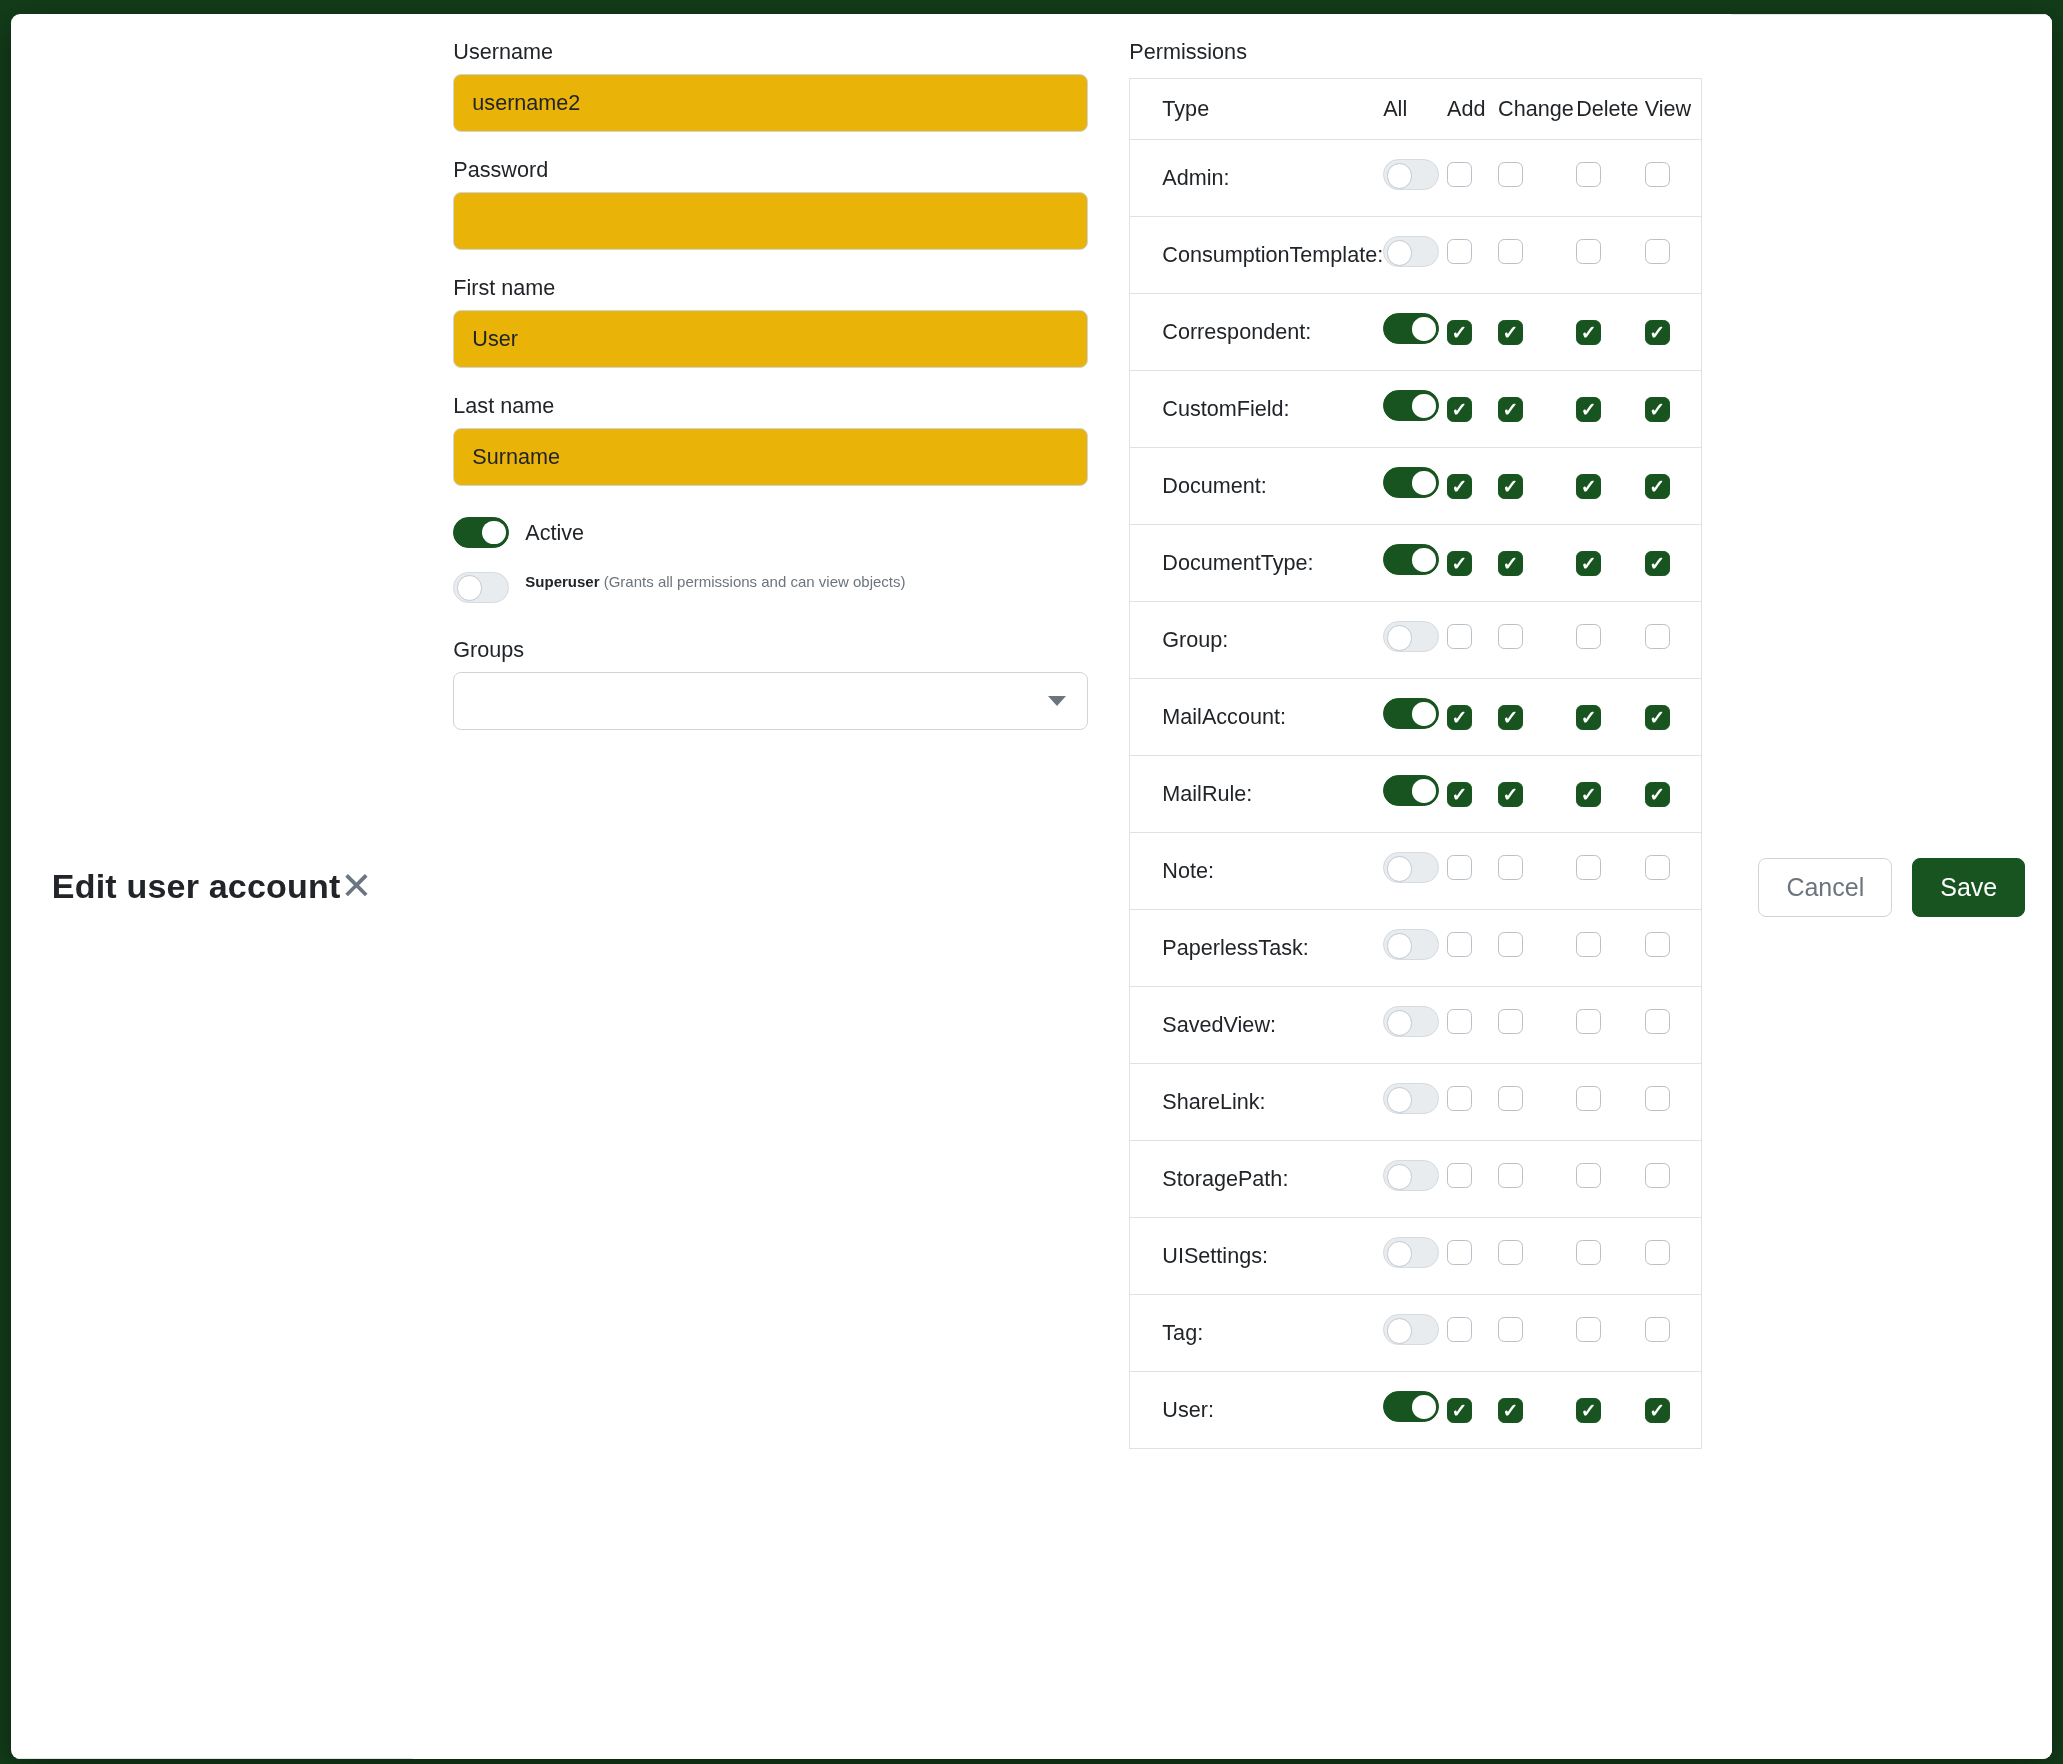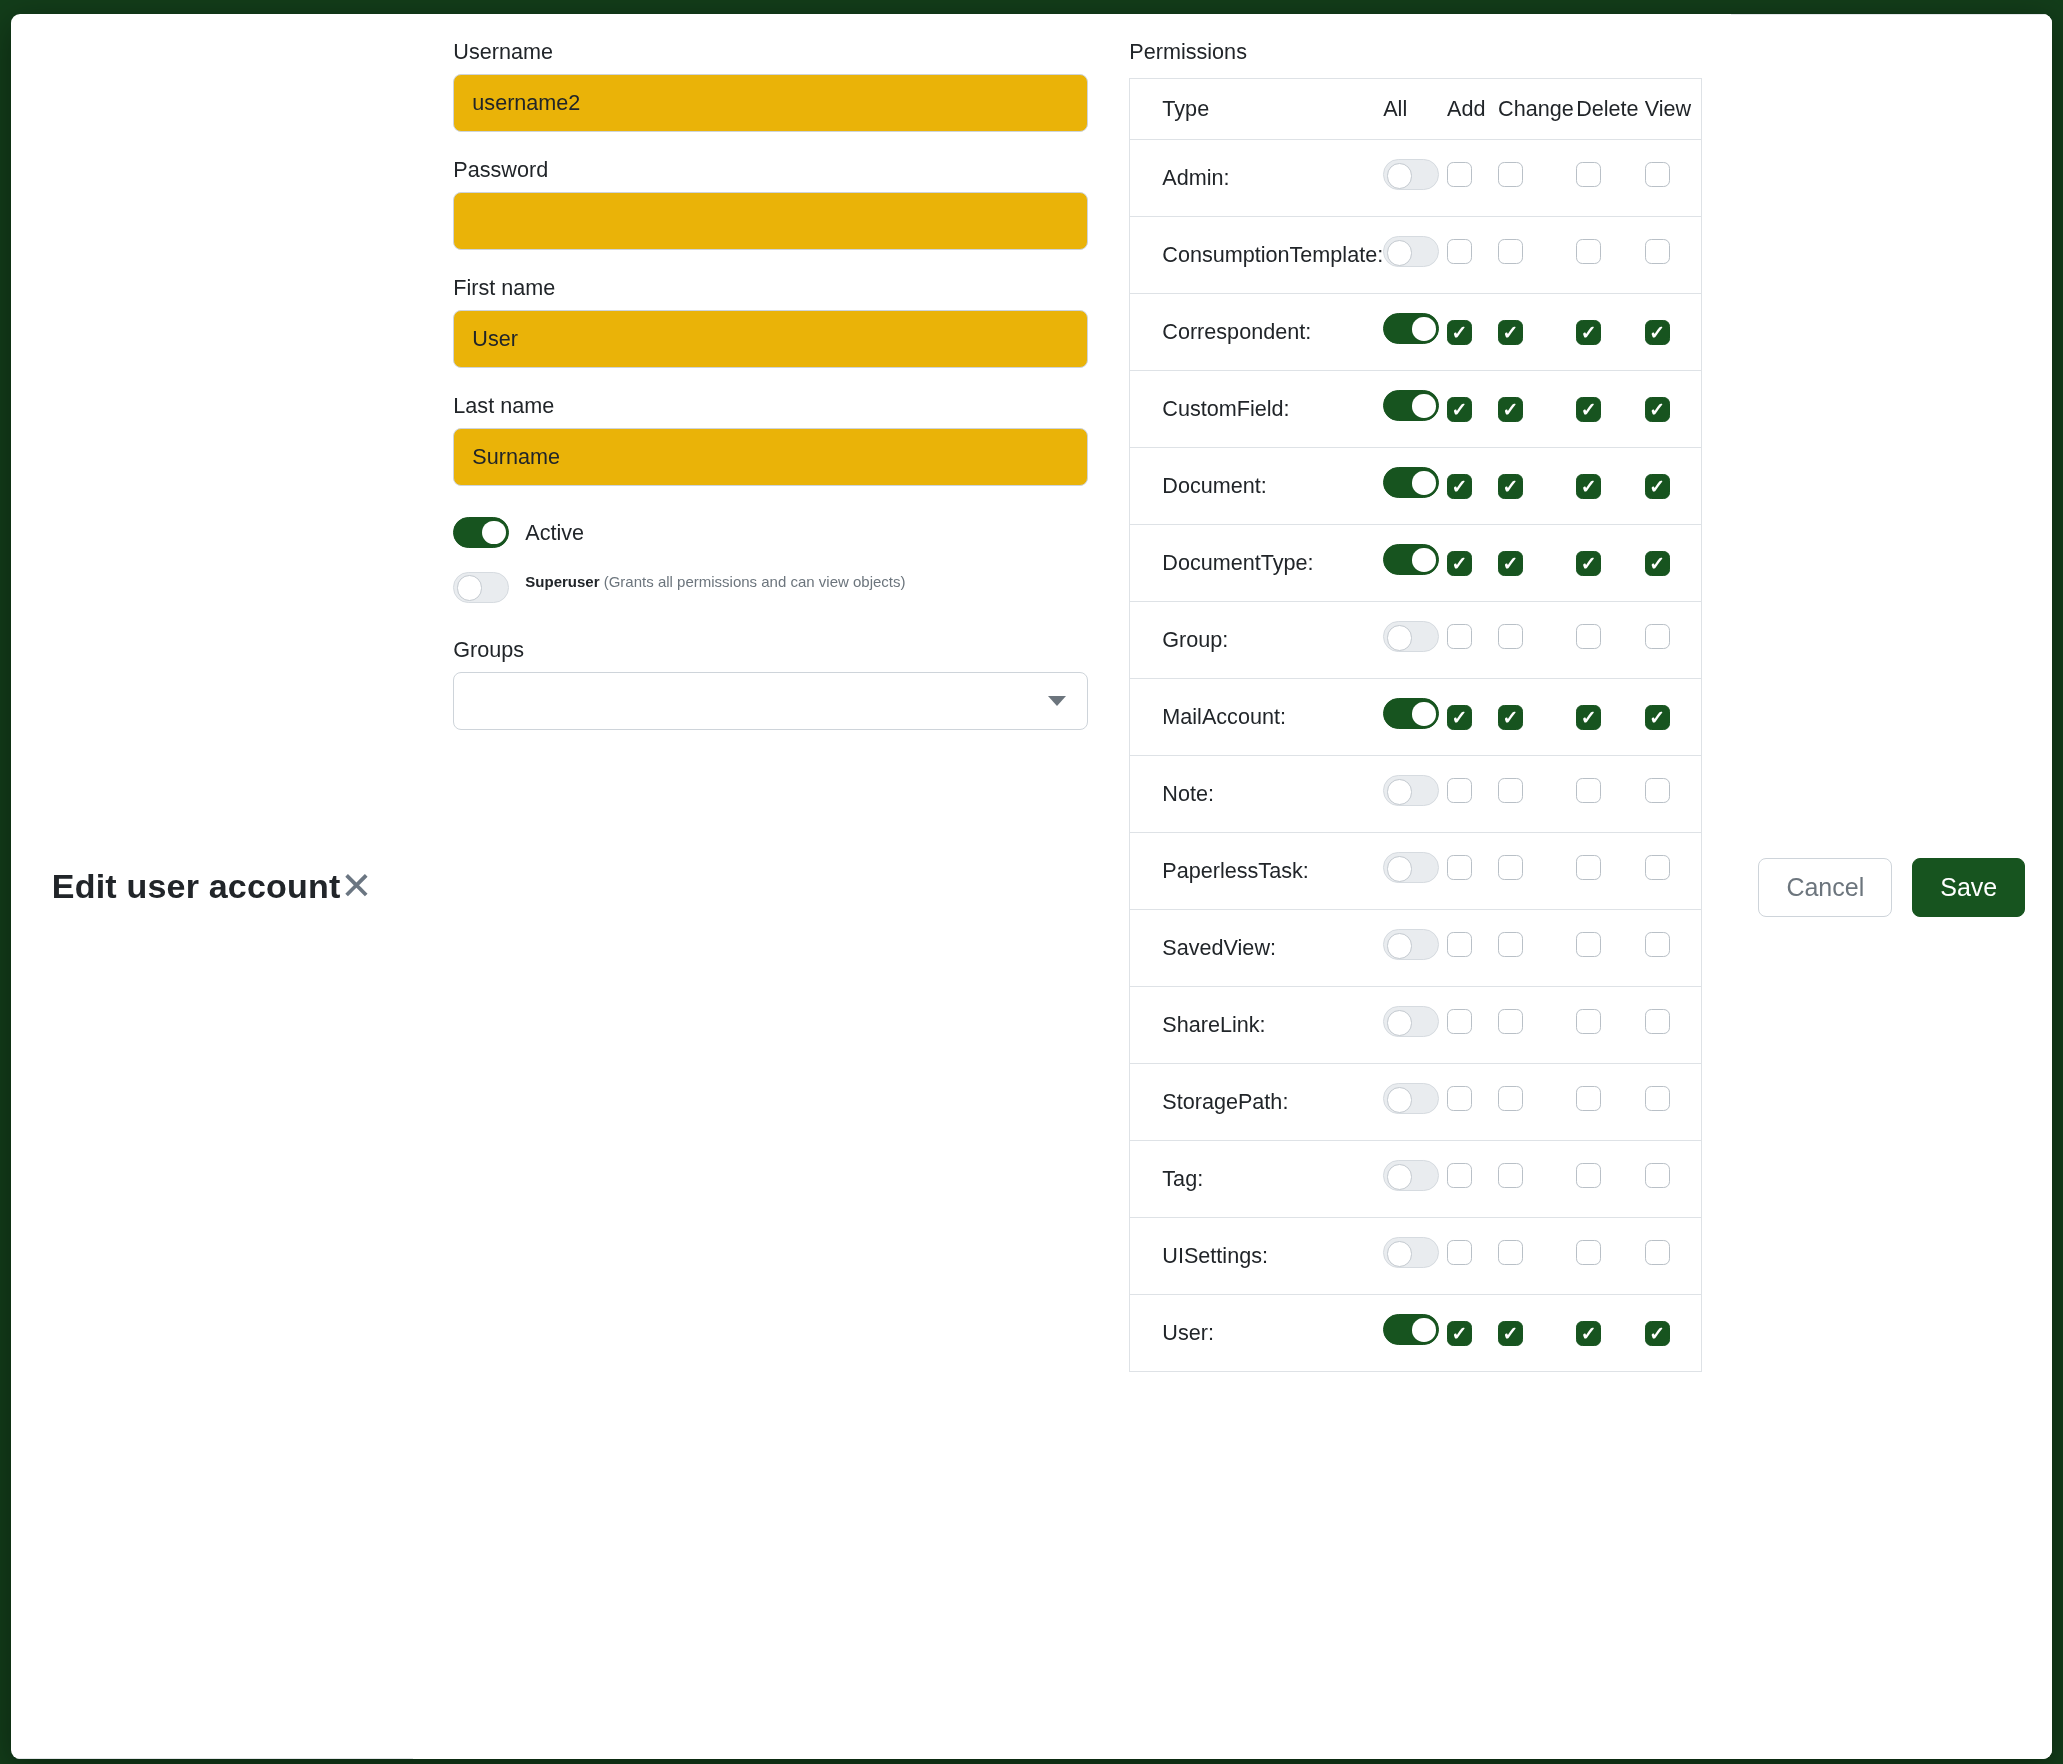--- a/index.html
+++ b/index.html
@@ -304,20 +304,28 @@
             </tr>
             <tr>
               <td>MailAccount:</td>
               <td><span class="switch on"></span></td>
               <td><span class="checkbox checked">✓</span></td>
               <td><span class="checkbox checked">✓</span></td>
               <td><span class="checkbox checked">✓</span></td>
               <td><span class="checkbox checked">✓</span></td>
             </tr>
             <tr>
+              <td>MailRule:</td>
+              <td><span class="switch on"></span></td>
+              <td><span class="checkbox checked">✓</span></td>
+              <td><span class="checkbox checked">✓</span></td>
+              <td><span class="checkbox checked">✓</span></td>
+              <td><span class="checkbox checked">✓</span></td>
+            </tr>
+            <tr>
               <td>Note:</td>
               <td><span class="switch"></span></td>
               <td><span class="checkbox"></span></td>
               <td><span class="checkbox"></span></td>
               <td><span class="checkbox"></span></td>
               <td><span class="checkbox"></span></td>
             </tr>
             <tr>
               <td>PaperlessTask:</td>
               <td><span class="switch"></span></td>
@@ -344,29 +352,29 @@
             </tr>
             <tr>
               <td>StoragePath:</td>
               <td><span class="switch"></span></td>
               <td><span class="checkbox"></span></td>
               <td><span class="checkbox"></span></td>
               <td><span class="checkbox"></span></td>
               <td><span class="checkbox"></span></td>
             </tr>
             <tr>
+              <td>UISettings:</td>
+              <td><span class="switch"></span></td>
+              <td><span class="checkbox"></span></td>
+              <td><span class="checkbox"></span></td>
+              <td><span class="checkbox"></span></td>
+              <td><span class="checkbox"></span></td>
+            </tr>
+            <tr>
               <td>Tag:</td>
-              <td><span class="switch"></span></td>
-              <td><span class="checkbox"></span></td>
-              <td><span class="checkbox"></span></td>
-              <td><span class="checkbox"></span></td>
-              <td><span class="checkbox"></span></td>
-            </tr>
-            <tr>
-              <td>UISettings:</td>
               <td><span class="switch"></span></td>
               <td><span class="checkbox"></span></td>
               <td><span class="checkbox"></span></td>
               <td><span class="checkbox"></span></td>
               <td><span class="checkbox"></span></td>
             </tr>
             <tr>
               <td>User:</td>
               <td><span class="switch on"></span></td>
               <td><span class="checkbox checked">✓</span></td>

